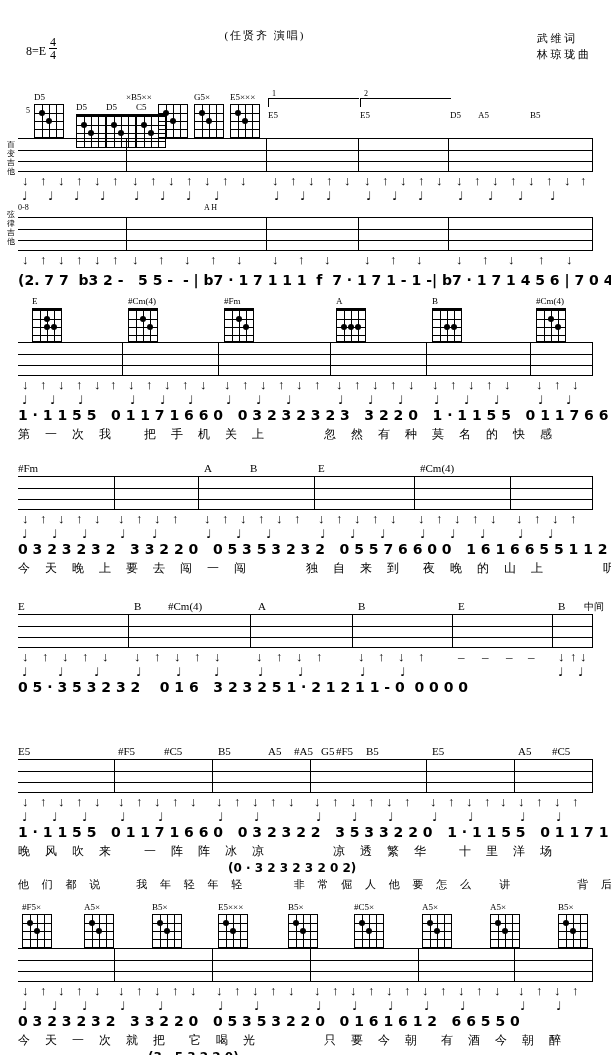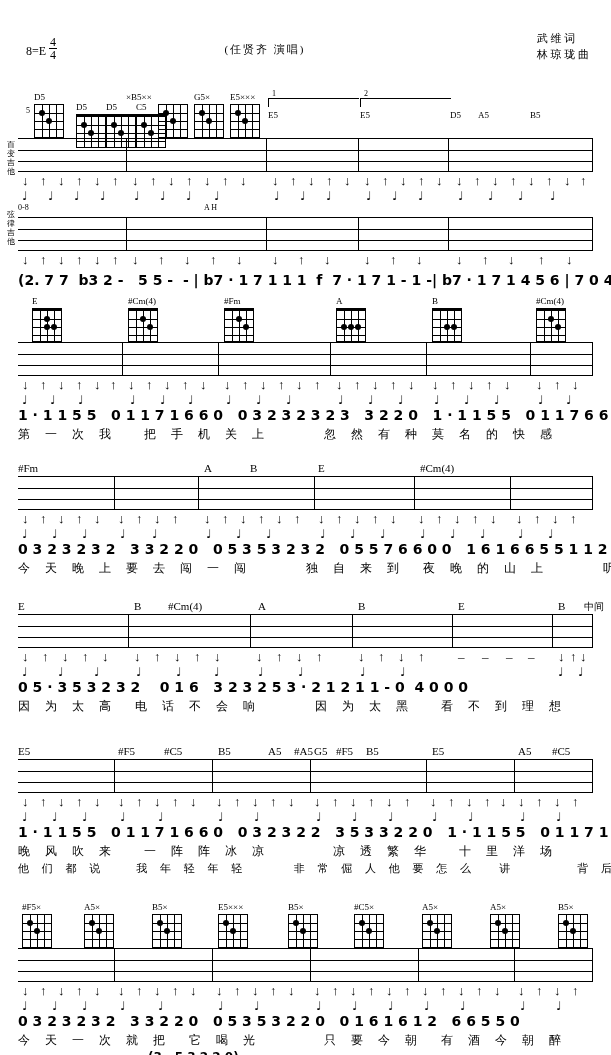--- a/index.html
+++ b/index.html
@@ -1,21 +1,21 @@
 <!DOCTYPE html>
 <html><head>
 <meta charset="utf-8">
 <style>
   html,body{margin:0;padding:0;background:#ffffff;}
   body{width:611px;height:1055px;position:relative;font-family:"Liberation Serif",serif;color:#000;}
   .sheet{position:relative;width:611px;height:1055px;overflow:hidden;}
 
   
   .title{position:absolute;top:6px;left:0;width:611px;text-align:center;font-size:25px;font-weight:bold;letter-spacing:14px;font-family:"DejaVu Sans",sans-serif;}
-  .singer{position:absolute;top:42px;left:0;width:530px;text-align:center;font-size:11px;letter-spacing:2px;}
+  .singer{position:absolute;top:28px;left:0;width:530px;text-align:center;font-size:11px;letter-spacing:2px;}
   .key{position:absolute;top:36px;left:26px;font-size:12px;}
   .key .frac{display:inline-block;vertical-align:-4px;text-align:center;line-height:1.0;margin-left:3px;}
   .key .frac .num{display:block;border-bottom:1px solid #000;font-size:12px;padding:0 1px;}
   .key .frac .den{display:block;font-size:12px;}
   .credits{position:absolute;top:30px;right:22px;text-align:left;font-size:11px;line-height:16px;}
 
   
   .sys{position:absolute;left:18px;width:575px;}
   .staff{position:relative;height:34px;border-top:1px solid #000;border-bottom:1px solid #000;box-sizing:border-box;}
   .staff:before,.staff:after{content:"";position:absolute;left:0;right:0;height:0;border-top:1px solid #000;}
@@ -573,36 +573,33 @@
         <span style="left:158px">♩</span>
         <span style="left:196px">♩</span>
       <span style="left:240px">♩</span>
         <span style="left:280px">♩</span>
       <span style="left:342px">♩</span>
         <span style="left:382px">♩</span>
       <span style="left:540px">♩</span>
         <span style="left:560px">♩</span>
     </div>
     <div class="numline">
-      <span style="left:0px">0 5 · 3 5 3 2 3 2    0 1 6   3 2 3 2 5 3 · 2 1 2 1 1 - 0  4 0 0 0</span>
-    </div>
-    <div class="lyr">
-      <span style="left:0px">因 为 太 高  电 话 不 会 响      因 为 太 黑   看 不 到 理 想</span>
+      <span style="left:0px">0 5 · 3 5 3 2 3 2    0 1 6   3 2 3 2 5 1 · 2 1 2 1 1 - 0  0 0 0 0</span>
     </div>
   </div>
 
   <div class="sys" style="top:745px;">
     <div class="chords">
       <span style="left:0px">E5</span>
       <span style="left:100px">#F5</span>
       <span style="left:146px">#C5</span>
       <span style="left:200px">B5</span>
       <span style="left:250px">A5</span>
       <span style="left:276px">#A5</span>
-      <span style="left:296px">G5</span>
+      <span style="left:303px">G5</span>
       <span style="left:318px">#F5</span>
       <span style="left:348px">B5</span>
       <span style="left:414px">E5</span>
       <span style="left:500px">A5</span>
       <span style="left:534px">#C5</span>
     </div>
     <div class="staff">
       <span class="bar" style="left:96px"></span>
         <span class="bar" style="left:194px"></span>
       <span class="bar" style="left:292px"></span>
@@ -657,20 +654,23 @@
         <span style="left:450px">♩</span>
       <span style="left:502px">♩</span>
         <span style="left:538px">♩</span>
     </div>
     <div class="numline">
       <span style="left:0px">1 · 1 1 5 5   0 1 1 7 1 6 6 0   0 3 2 3 2 2   3 5 3 3 2 2 0   1 · 1 1 5 5   0 1 1 7 1 6 6 0</span>
     </div>
     <div class="lyr">
       <span style="left:0px">晚 风 吹 来   一 阵 阵 冰 凉       凉 透 繁 华   十 里 洋 场      多 年 以 来     累 积 的 内 伤</span>
     </div>
+    <div class="numline" style="font-size:12px;height:16px;">
+      <span style="left:210px">(0 · 3 2 3 2 3 2 0 2)</span>
+    </div>
     <div class="lyr">
       <span style="left:0px;letter-spacing:5px;font-size:11px;">他 们 都 说    我 年 轻 年 轻      非 常 倔 人 他 要 怎 么   讲        背 后 插 我       油 油 的 刀 伤</span>
     </div>
   </div>
 
   <div class="sys" style="top:900px;">
     <div style="position:relative;height:48px;">
       <div class="cd" style="left:4px;top:14px;">
         <span class="nm">#F5×</span>
         <div class="grid nonut">

